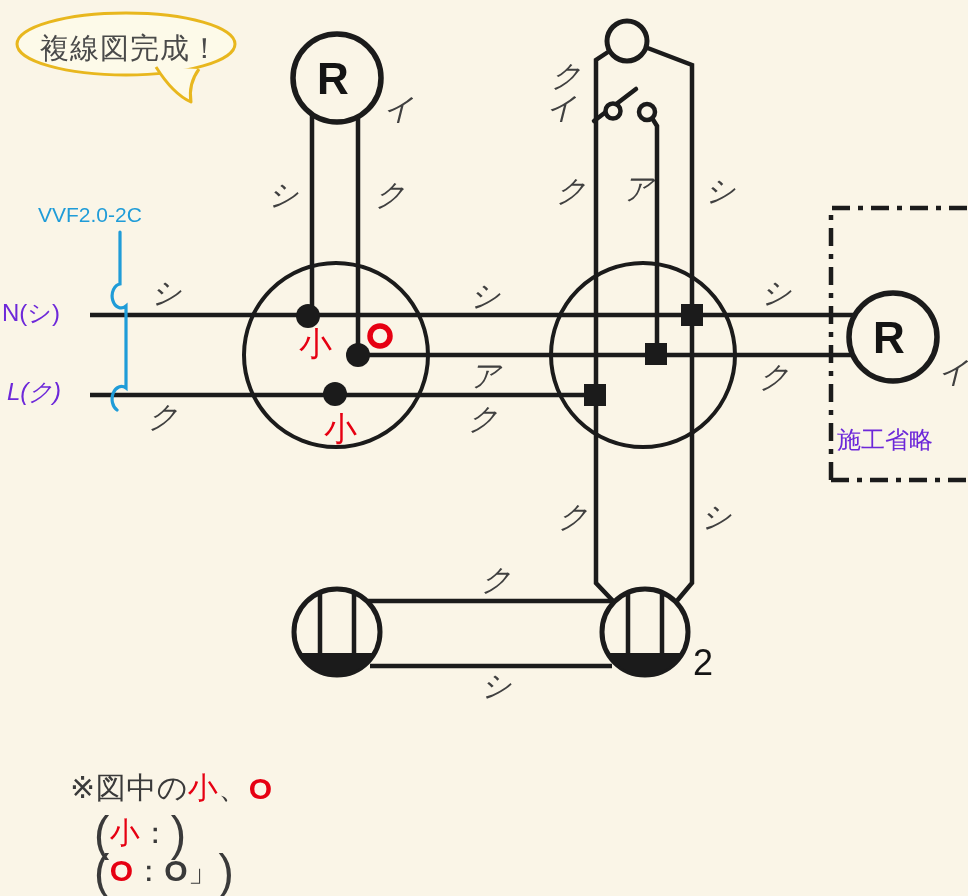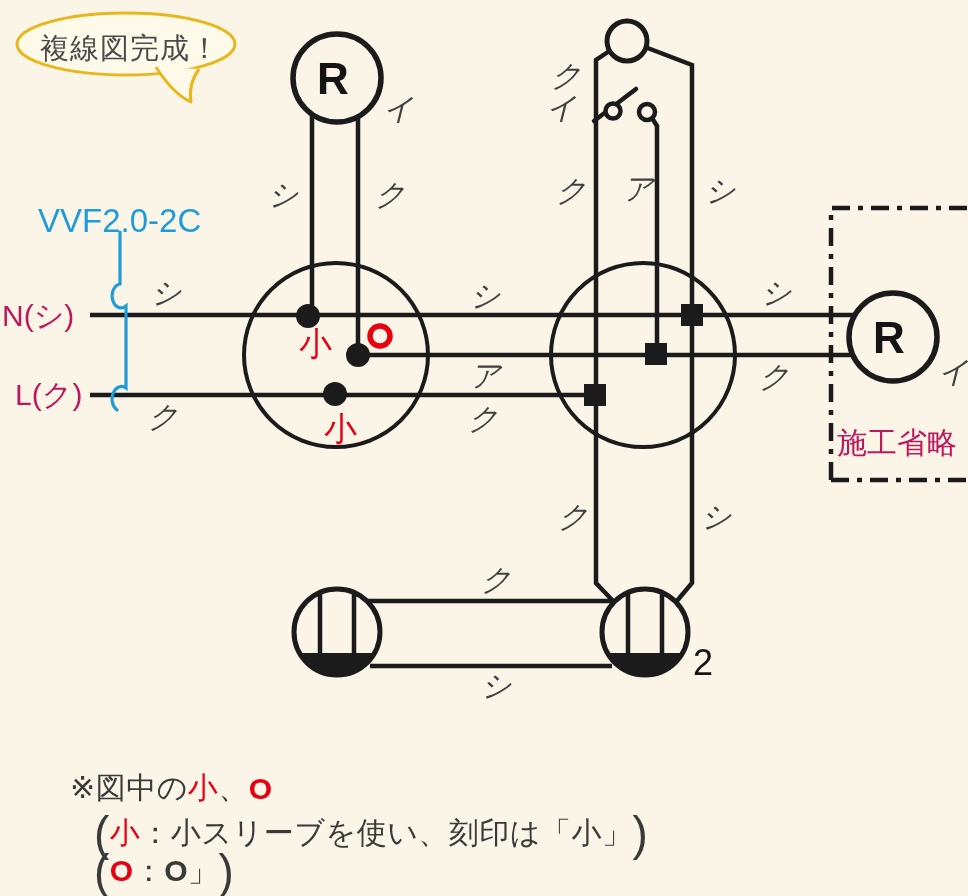--- a/index.html
+++ b/index.html
@@ -4,21 +4,21 @@
 <style>
   html,body{margin:0;padding:0;background:#faf5e7;}
   #stage{position:relative;width:968px;height:896px;background:#faf5e7;overflow:hidden;
          font-family:"Liberation Sans","DejaVu Sans",sans-serif;}
   #wires{position:absolute;left:0;top:0;}
   .lbl{position:absolute;font-size:30px;font-style:italic;color:#404040;line-height:1;white-space:nowrap;}
   .dev{position:absolute;font-weight:bold;color:#141414;line-height:1;}
   .red{color:#e60012;}
   .blue{color:#1f9cd8;}
   .bubble-text{position:absolute;left:40px;top:29px;font-size:29px;color:#4a4a4a;letter-spacing:1px;white-space:nowrap;}
-  .src{position:absolute;font-size:30px;color:#be185d;line-height:1;white-space:nowrap;}
+  .src{position:absolute;font-size:24px;color:#6d28d9;line-height:1;white-space:nowrap;}
   .note{position:absolute;color:#3a3a3a;font-size:30px;display:flex;align-items:center;white-space:pre;letter-spacing:0.5px;}
   .note .paren{font-size:46px;font-weight:300;transform:scaleY(1.05);color:#3a3a3a;}
   .bold{font-weight:800;}
   .mark-small{position:absolute;font-size:33px;color:#e60012;line-height:1;}
 </style>
 </head>
 <body>
 
 <div id="stage">
 
@@ -77,22 +77,22 @@
   </svg>
 
   <span class="bubble-text">複線図完成！</span>
 
   <span class="dev" style="left:317px;top:57px;font-size:44px;">R</span>
   <span class="dev" style="left:873px;top:316px;font-size:44px;">R</span>
   <span class="src" style="left:693px;top:645px;font-size:36px;color:#141414;">2</span>
   <span class="src" style="left:837px;top:428px;">施工省略</span>
 
   <span class="src" style="left:2px;top:301px;">N(シ)</span>
-  <span class="src" style="left:15px;top:380px;">L(ク)</span>
-  <span class="blue" style="position:absolute;left:38px;top:204px;font-size:33px;line-height:1;">VVF2.0-2C</span>
+  <span class="src" style="left:7px;top:380px;font-style:italic;">L(ク)</span>
+  <span class="blue" style="position:absolute;left:38px;top:204px;font-size:21px;line-height:1;">VVF2.0-2C</span>
 
   <span class="lbl" style="left:383px;top:94px;">イ</span>
   <span class="lbl" style="left:268px;top:180px;">シ</span>
   <span class="lbl" style="left:375px;top:180px;">ク</span>
   <span class="lbl" style="left:551px;top:61px;">ク</span>
   <span class="lbl" style="left:546px;top:93px;">イ</span>
   <span class="lbl" style="left:556px;top:176px;">ク</span>
   <span class="lbl" style="left:623px;top:174px;">ア</span>
   <span class="lbl" style="left:705px;top:176px;">シ</span>
   <span class="lbl" style="left:151px;top:278px;">シ</span>
@@ -108,19 +108,19 @@
   <span class="lbl" style="left:481px;top:565px;">ク</span>
   <span class="lbl" style="left:481px;top:671px;">シ</span>
 
   <span class="mark-small" style="left:299px;top:327px;">小</span>
   <span class="mark-small" style="left:324px;top:412px;">小</span>
 
   <div class="note" style="left:70px;top:768px;">
     <span>※図中の</span><span class="red">小</span><span>、</span><span class="red bold">O</span>
   </div>
   <div class="note" style="left:94px;top:806px;">
-    <span class="paren">(</span><span class="red">小</span><span>：</span><span>小スリーブを使い、刻印は「小」</span><span class="paren">)</span>
+    <span class="paren">(</span><span class="red">小</span><span>：</span><span class="paren">)</span>
   </div>
   <div class="note" style="left:94px;top:844px;">
     <span class="paren">(</span><span class="red bold">O</span><span>：</span><span class="bold">O</span><span>」</span><span class="paren">)</span>
   </div>
 
 </div>
 
 </body></html>

